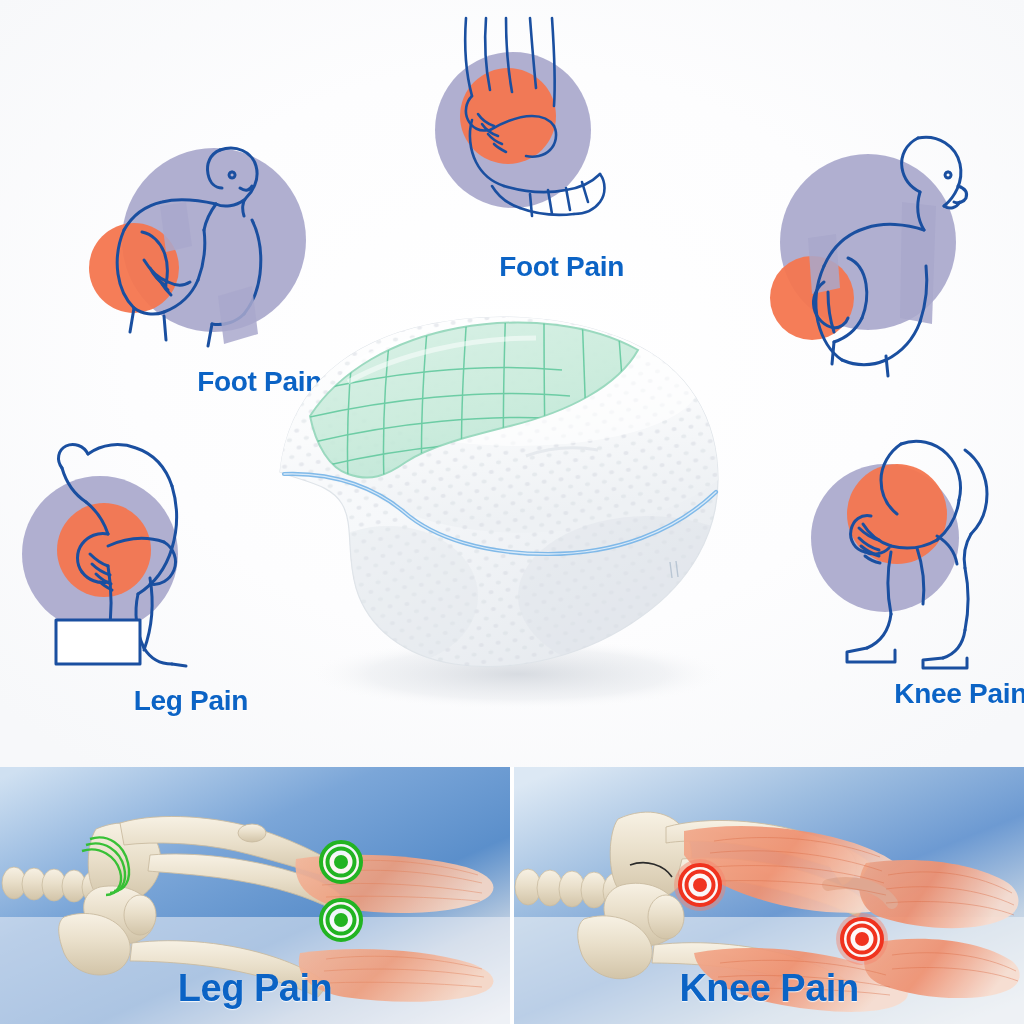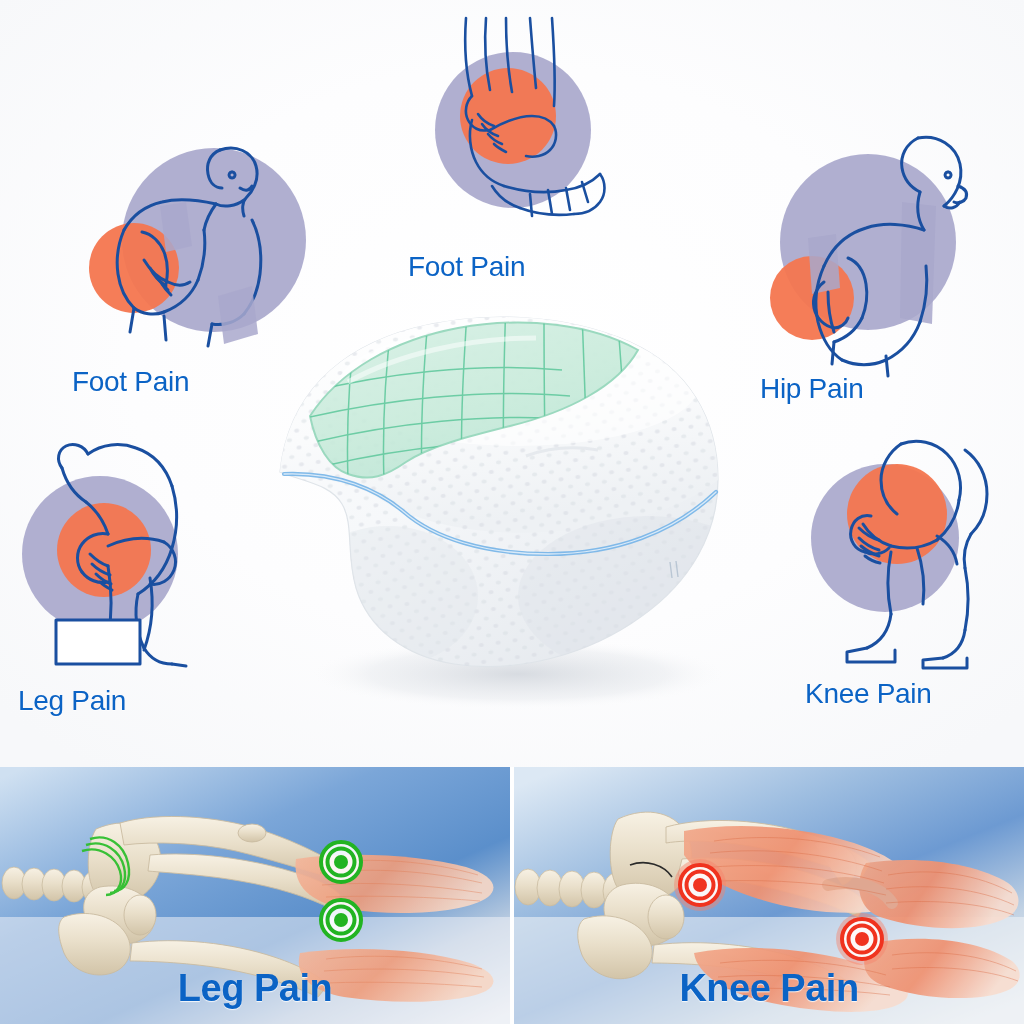--- a/index.html
+++ b/index.html
@@ -21,22 +21,22 @@
     overflow:hidden;
   }
 
   
   .pain-icon{ position:absolute; }
   .pain-icon .art{
     position:relative; width:100%; height:calc(100% - 40px);
   }
   .pain-icon .cap{
     position:absolute; left:0; right:0; bottom:0;
-    text-align:left;
-    font-size:28px; font-weight:normal; letter-spacing:-0.3px;
+    text-align:right;
+    font-size:28px; font-weight:bold; letter-spacing:-0.3px;
     color:#0b63c5;
     text-shadow:0 1px 0 rgba(255,255,255,.7);
     white-space:nowrap;
   }
   .pain-icon svg{ position:absolute; left:0; top:0; width:100%; height:100%; overflow:visible; }
 
   
   #icon-back { left:72px;  top:128px; width:250px; height:270px; }
   #icon-foot { left:408px; top:18px;  width:216px; height:265px; }
   #icon-hip  { left:760px; top:130px; width:238px; height:275px; }
@@ -166,21 +166,20 @@
           <path d="M88 128 c10,4 16,14 18,26 c2,12 0,24 -4,34"></path>
           <path d="M102 188 c-6,12 -16,20 -28,24"></path>
           <path d="M74 212 l-2,22"></path>
           <path d="M126 226 l2,20"></path>
           <path d="M64 152 c-8,6 -12,16 -10,26 c2,10 10,18 20,20"></path>
           <path d="M74 198 c6,0 12,-4 14,-10"></path>
           <path d="M68 162 c0,14 2,28 6,40"></path>
         </g>
       </svg>
     </div>
-    <div class="cap">Hip Pain</div>
   </div>
 
   <div class="pain-icon" id="icon-leg">
     <div class="art">
       <svg viewBox="0 0 230 245">
         <circle cx="82" cy="122" r="78" fill="#a9a8cc" opacity="0.92"></circle>
         <circle cx="86" cy="118" r="47" fill="#f4764f" opacity="0.95"></circle>
         <g fill="none" stroke="#1a4fa0" stroke-width="3" stroke-linecap="round" stroke-linejoin="round">
           <path d="M44 36 c-6,-8 -4,-18 4,-22 c8,-4 18,0 22,8"></path>
           <path d="M70 22 c14,-10 32,-12 48,-6 c18,6 30,20 36,38"></path>

